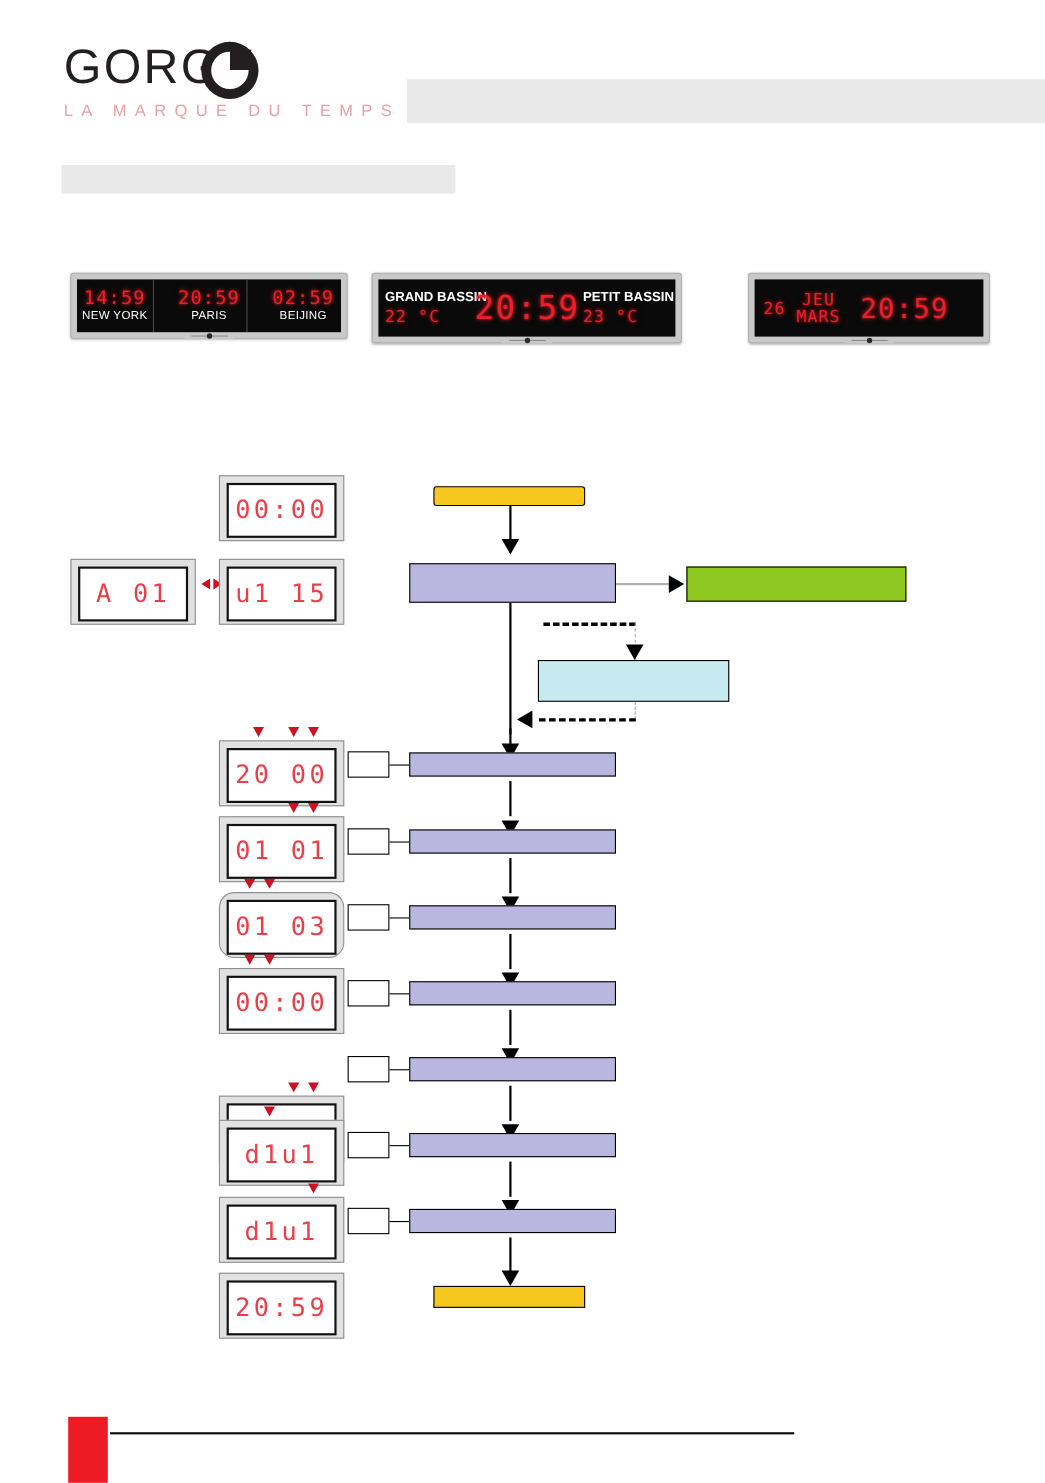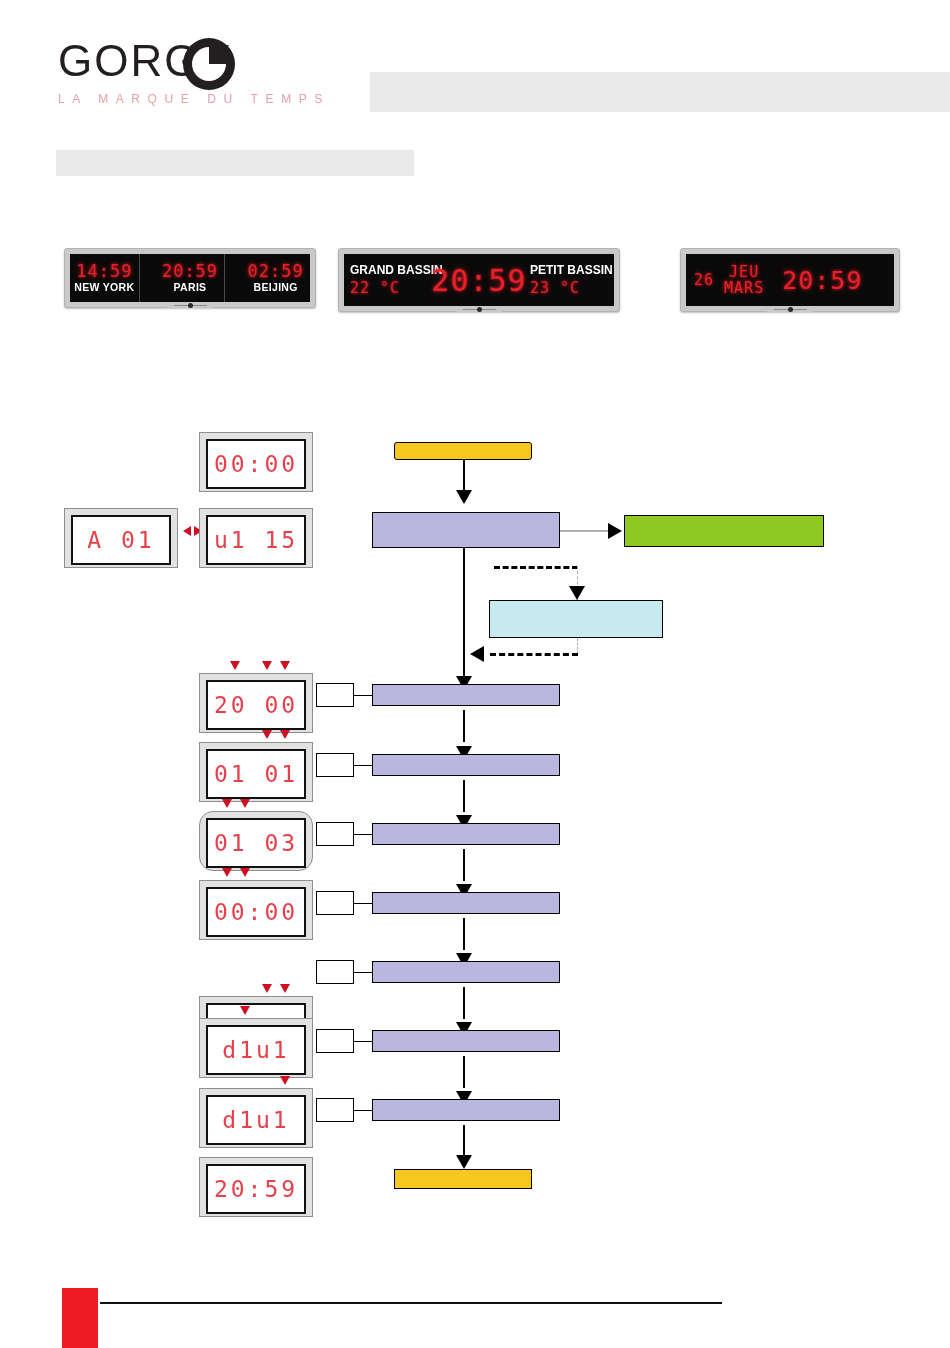--- a/index.html
+++ b/index.html
@@ -31,21 +31,21 @@
     border-radius:50%;background:#231f20;
   }
   #logo-mark .cut{
     position:absolute;left:9px;top:9px;width:34px;height:34px;
     border-radius:50%;
     background:
       conic-gradient(from 0deg, #231f20 0deg 90deg, #ffffff 90deg 360deg);
   }
   #logo-tagline{
     position:absolute;left:58px;top:92px;width:300px;
-    font-size:12px;letter-spacing:7.6px;color:#e8a0a8;
+    font-size:15px;letter-spacing:7.6px;color:#e8a0a8;
     white-space:nowrap;
   }
 
   #subtitle-band{
     position:absolute;left:56px;top:150px;width:358px;height:26px;
     background:#e9e9e9;
   }
   #subtitle-band span{
     display:block;padding:5px 10px;font-size:12px;color:#444;
   }
@@ -89,21 +89,21 @@
   #product-worldclock .screen{height:48px;padding:0;gap:16px;}
   .wc-zone{
     flex:1;height:100%;
     display:flex;flex-direction:column;
     align-items:center;justify-content:center;
     border-right:1px solid #4a4a4a;
   }
   .wc-zone:last-child{border-right:none;}
   .wc-time{font-size:17px;line-height:19px;}
   .wc-city{
-    color:#ffffff;font-size:10.5px;font-weight:bold;line-height:13px;
+    color:#ffffff;font-size:10.5px;font-weight:normal;line-height:13px;
     font-family:"Liberation Sans", sans-serif;letter-spacing:.3px;
   }
 
   
   #product-pool{left:338px;top:248px;}
   #product-pool .bezel{width:270px;}
   #product-pool .screen{height:52px;padding:0 6px;}
   .pool-side{width:78px;display:flex;flex-direction:column;align-items:flex-start;}
   .pool-label{
     color:#ffffff;font-size:12px;font-weight:bold;line-height:15px;

